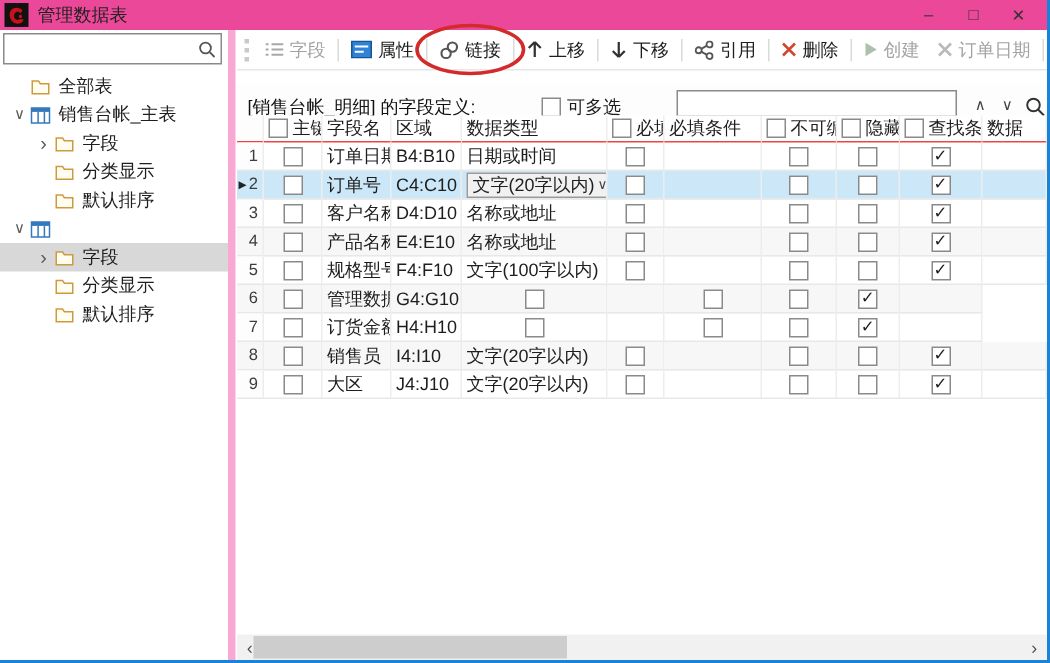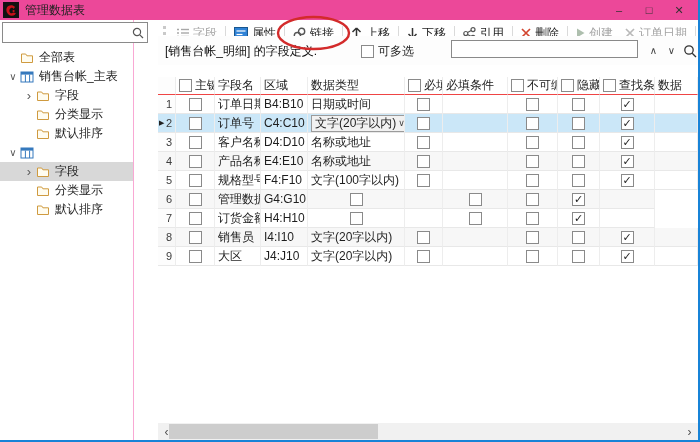--- a/index.html
+++ b/index.html
@@ -10,42 +10,42 @@
     overflow:hidden;
   }
   
   .titlebar{position:absolute;left:0;top:0;right:0;height:20px;background:#ec4899;display:flex;align-items:center;}
   .appicon{width:16px;height:16px;margin:0 6px 0 3px;background:#111;display:inline-flex;align-items:center;justify-content:center;flex:none;}
   .appicon svg{display:block}
   .title-text{font-size:12px;color:#222;}
   .winctrls{position:absolute;right:4px;top:0;height:20px;display:flex;}
   .winbtn{width:30px;height:20px;display:flex;align-items:center;justify-content:center;color:#333;font-size:11px;cursor:default;}
   
-  .sidebar{position:absolute;left:0;top:20px;width:134px;bottom:0;background:#fff;border-right:1px solid #f9a8d4;box-sizing:border-box;}
+  .sidebar{position:absolute;left:0;top:20px;width:157px;bottom:0;background:#fff;border-right:5px solid #f9a8d4;box-sizing:border-box;}
   .sidebox{position:absolute;left:2px;top:2px;width:144px;height:19px;border:1px solid #8a8a8a;background:#fff;display:flex;align-items:center;}
   .sidebox input{border:none;outline:none;flex:1;height:15px;font:12px "Liberation Sans",sans-serif;padding:0 3px;min-width:0;background:transparent;}
   .sidebox .mag{flex:none;margin-right:3px;display:flex;}
   .tree{position:absolute;left:0;top:26px;right:0;bottom:0;overflow:hidden;padding-top:2px;}
   .tree-item{height:19px;display:flex;align-items:center;cursor:default;}
   .tree-item.sel{background:#d8d8d8;}
   .tree-exp{width:14px;flex:none;text-align:center;color:#5a5a5a;font-size:10px;line-height:10px;}
   .tree-ico{flex:none;display:flex;margin-right:5px;}
   .tree-label{white-space:nowrap;}
   
   .main{position:absolute;left:158px;top:20px;right:0;bottom:0;background:#fff;}
   .toolbar{position:absolute;left:0;top:0;right:0;height:27px;border-bottom:1px solid #e6e6e6;display:flex;align-items:center;padding-left:3px;box-sizing:border-box;white-space:nowrap;}
   .grip{width:0;height:15px;border-left:3px dotted #c9c9c9;margin:0 5px 0 2px;flex:none;}
   .tb-item{display:inline-flex;align-items:center;gap:4px;padding:0 6px;height:22px;flex:none;cursor:default;}
   .tb-item .lbl{font-size:12px;}
   .tb-item.disabled .lbl{color:#a3a3a3;}
   .tb-item .ticon{display:inline-flex;flex:none;}
   .tb-sep{width:1px;height:15px;background:#dadada;margin:0 2px;flex:none;}
   .annot{position:absolute;pointer-events:none;z-index:6;}
   
-  .band{position:absolute;left:0;top:16px;right:0;height:29px;background:#fdfdfd;}
+  .band{position:absolute;left:0;top:36px;right:0;height:29px;background:#fdfdfd;}
   .band-title{position:absolute;left:7px;top:7px;color:#111;}
   .multisel{position:absolute;left:203px;top:7px;display:flex;align-items:center;gap:4px;text-align:right;}
   .filter{position:absolute;left:293px;top:4px;width:187px;height:18px;border:1px solid #8a8a8a;background:#fff;font:12px "Liberation Sans",sans-serif;padding:0 3px;box-sizing:border-box;outline:none;}
   .bandbtn{position:absolute;top:6px;width:17px;height:17px;display:flex;align-items:center;justify-content:center;color:#444;font-size:10px;}
   
   .tablewrap{position:absolute;left:0;top:57px;right:0;bottom:17px;overflow:hidden;background:#fff;}
   .trow{display:grid;grid-template-columns:18px 39px 46px 47px 97px 38px 65px 50px 42px 55px 1fr;}
   .thead .tcell{height:18px;border-bottom:1px solid #ef4444;color:#1c1c1c;}
   .tcell{box-sizing:border-box;display:flex;align-items:center;border-right:1px solid #ededed;padding:0 3px;height:19px;border-bottom:1px solid #e8e8e8;overflow:hidden;white-space:nowrap;}
   .tbody .trow:nth-child(even) .tcell{background:#f7f7f7;}

